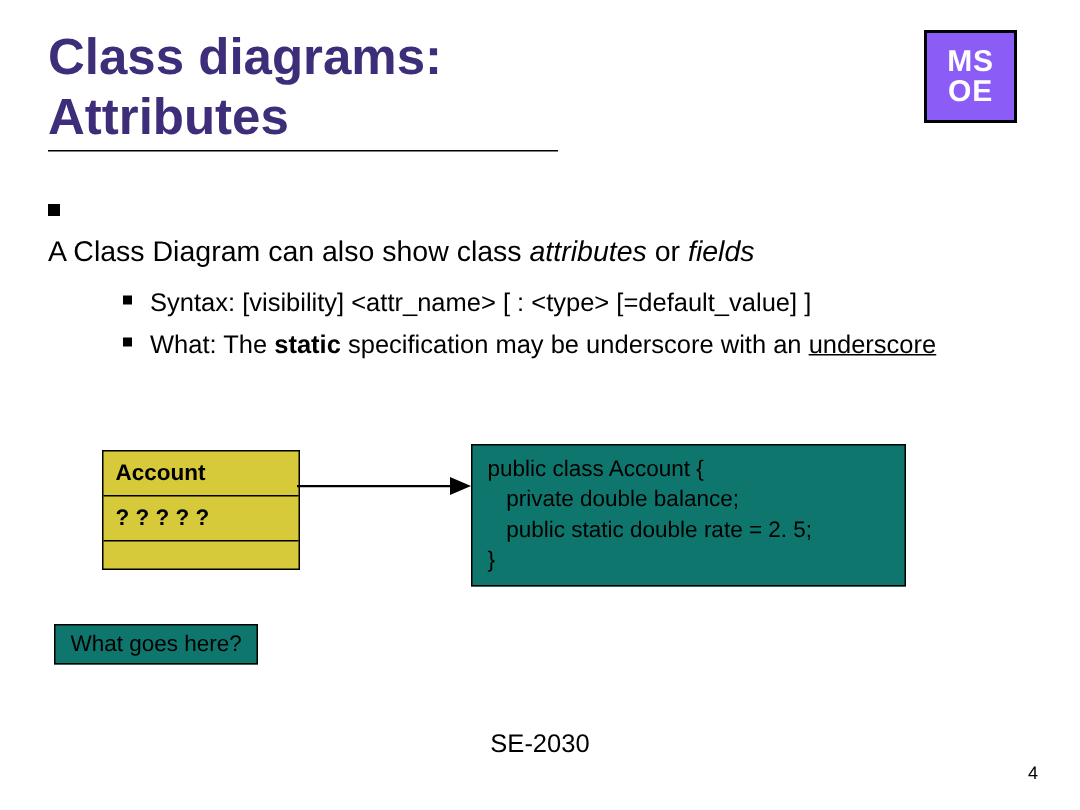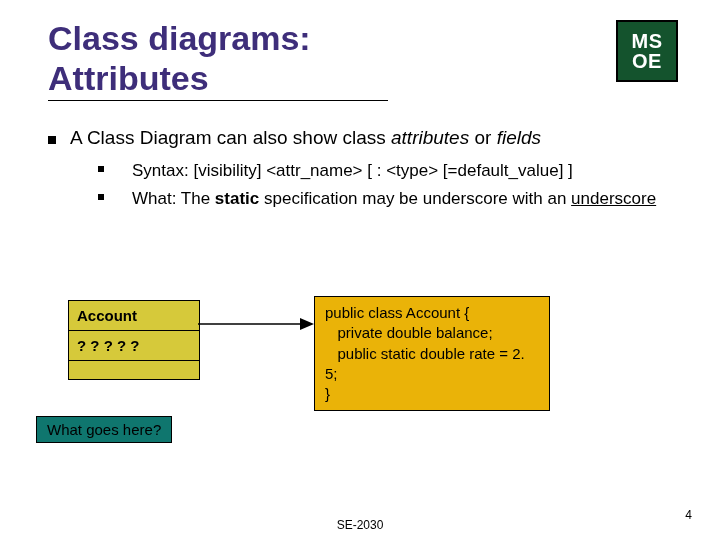--- a/index.html
+++ b/index.html
@@ -7,42 +7,42 @@
     width: 720px;
     height: 540px;
     background: #fff;
     font-family: Arial, Helvetica, sans-serif;
     position: relative;
     overflow: hidden;
   }
   .slide {
     width: 100%;
     height: 100%;
-    padding: 18px 36px 20px 48px;
+    padding: 18px 36px 20px 32px;
     position: relative;
   }
   .title-row {
     display: flex;
     justify-content: space-between;
     align-items: flex-start;
   }
   .title {
     font-size: 34px;
     font-weight: bold;
     color: #3e2e7a;
     line-height: 1.18;
     border-bottom: 1px solid #000;
     padding-bottom: 2px;
     width: 340px;
   }
   .logo {
     width: 62px;
     height: 62px;
     border: 2px solid #000;
-    background: #14532d;
+    background: #8b5cf6;
     display: flex;
     flex-direction: column;
     align-items: center;
     justify-content: center;
     color: #fff;
     font-weight: bold;
     font-size: 16px;
     line-height: 1;
     letter-spacing: 0.5px;
     margin-top: 2px;
@@ -52,41 +52,42 @@
   .logo .r2 { font-size: 20px; }
   .body-area {
     margin-top: 26px;
     font-size: 19px;
     color: #000;
   }
   .bullet-main {
     display: flex;
     align-items: baseline;
     gap: 14px;
+    flex-direction: column;
   }
   .dot {
     width: 8px; height: 8px; background: #000; border-radius: 0;
     display: inline-block; flex: 0 0 auto; margin-top: 9px;
   }
   .dot-sm {
     width: 6px; height: 6px; background: #000;
     display: inline-block; flex: 0 0 auto; margin-top: 7px;
   }
   .italic { font-style: italic; }
   .bold { font-weight: bold; }
   .under { text-decoration: underline; margin-top: 46px; }
   .sub-list {
     margin-top: 10px;
     margin-left: 50px;
     font-size: 17px;
     line-height: 1.4;
   }
   .sub-item {
     display: flex;
-    gap: 28px;
+    gap: 12px;
     margin-bottom: 4px;
   }
   .lower {
     position: absolute;
     top: 300px;
     left: 0;
     width: 100%;
   }
   .uml-box {
     position: absolute;
@@ -100,48 +101,48 @@
   .uml-cell {
     padding: 6px 8px;
     border-bottom: 1px solid #000;
     font-weight: bold;
   }
   .uml-cell.last { border-bottom: none; height: 18px; }
   .code-box {
     position: absolute;
     left: 314px;
     top: -4px;
-    width: 236px;
+    width: 290px;
     border: 1.5px solid #000;
-    background: #eab308;
+    background: #0f766e;
     font-size: 15px;
     line-height: 1.35;
     padding: 6px 10px;
   }
   .arrow-svg {
     position: absolute;
     left: 196px;
     top: 14px;
   }
   .what-box {
     position: absolute;
     left: 36px;
     top: 116px;
     border: 1.5px solid #000;
     background: #0f766e;
     padding: 4px 10px;
     font-size: 15px;
   }
   .footer-center {
     position: absolute;
-    bottom: 8px;
+    bottom: 34px;
     left: 0;
     width: 100%;
     text-align: center;
-    font-size: 12px;
+    font-size: 17px;
     color: #000;
   }
   .footer-right {
     position: absolute;
     bottom: 18px;
     right: 28px;
     font-size: 12px;
     color: #000;
   }
 </style>

